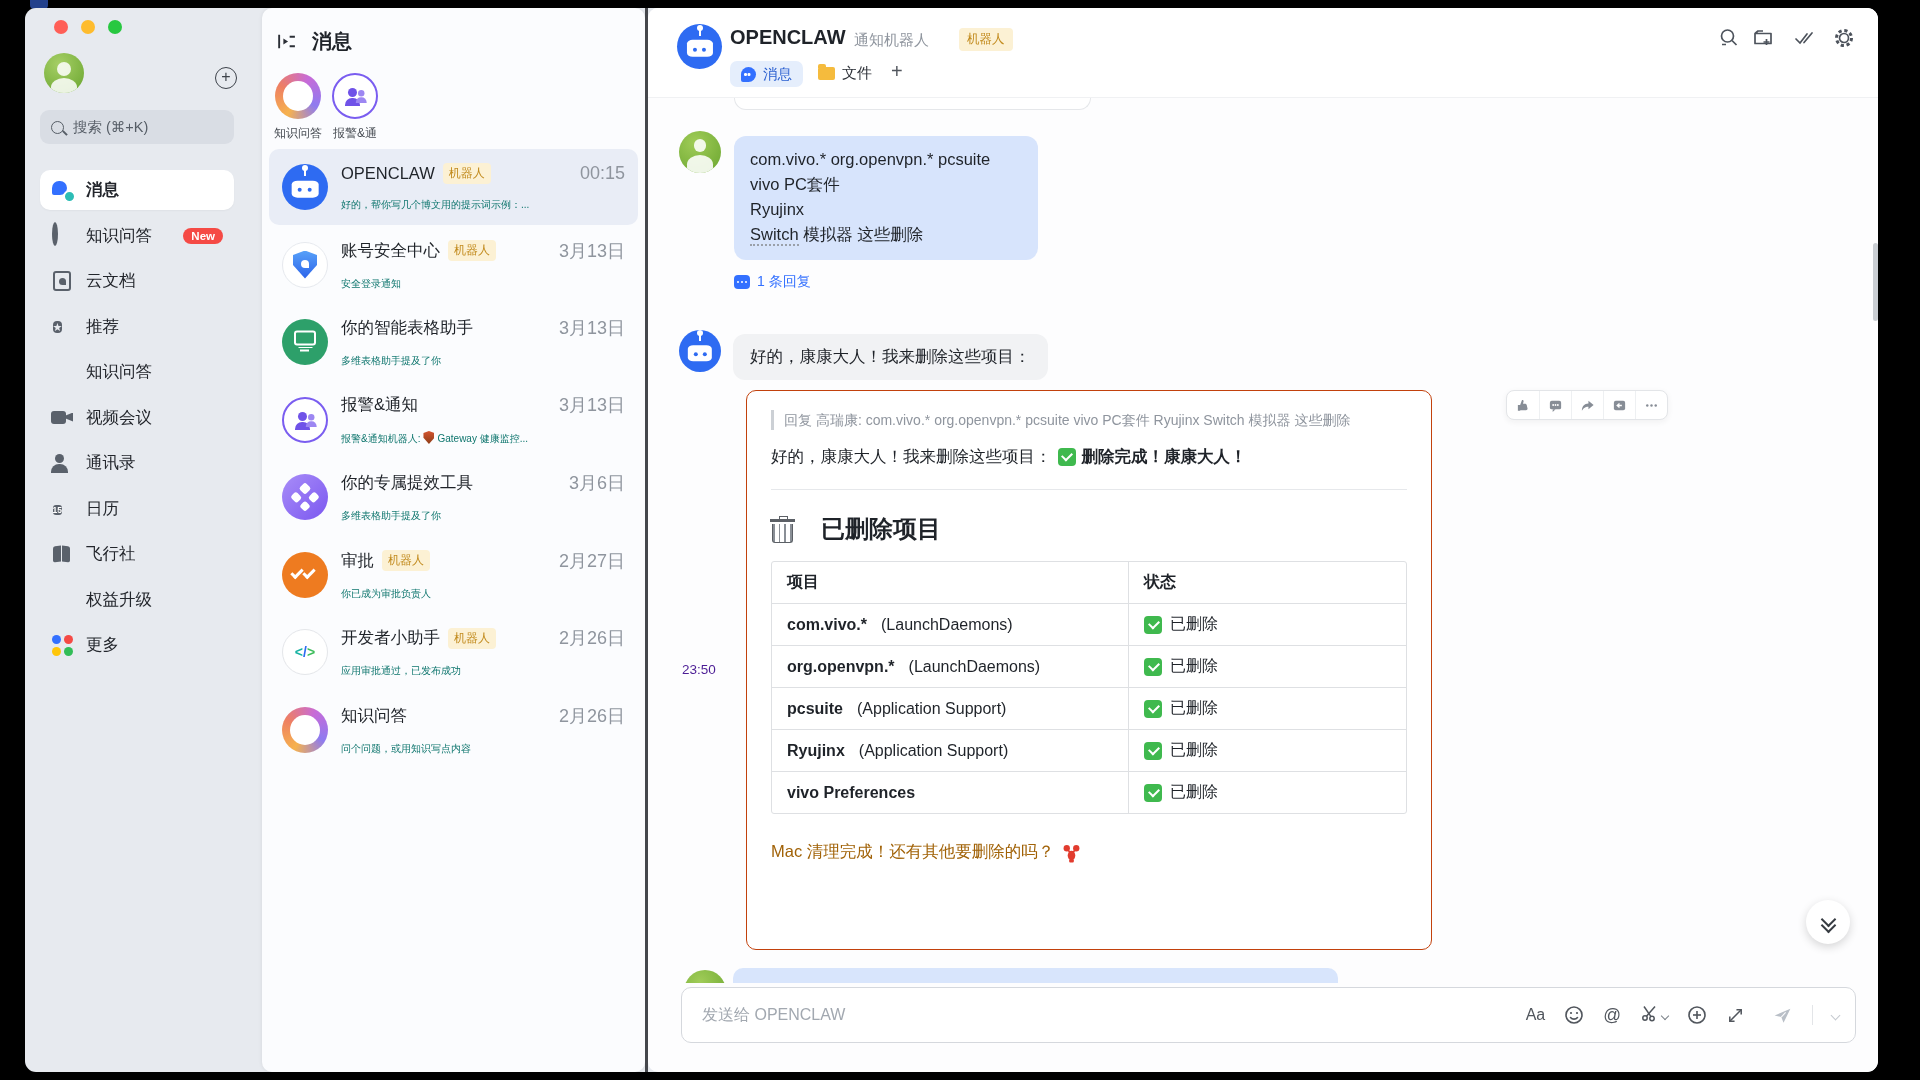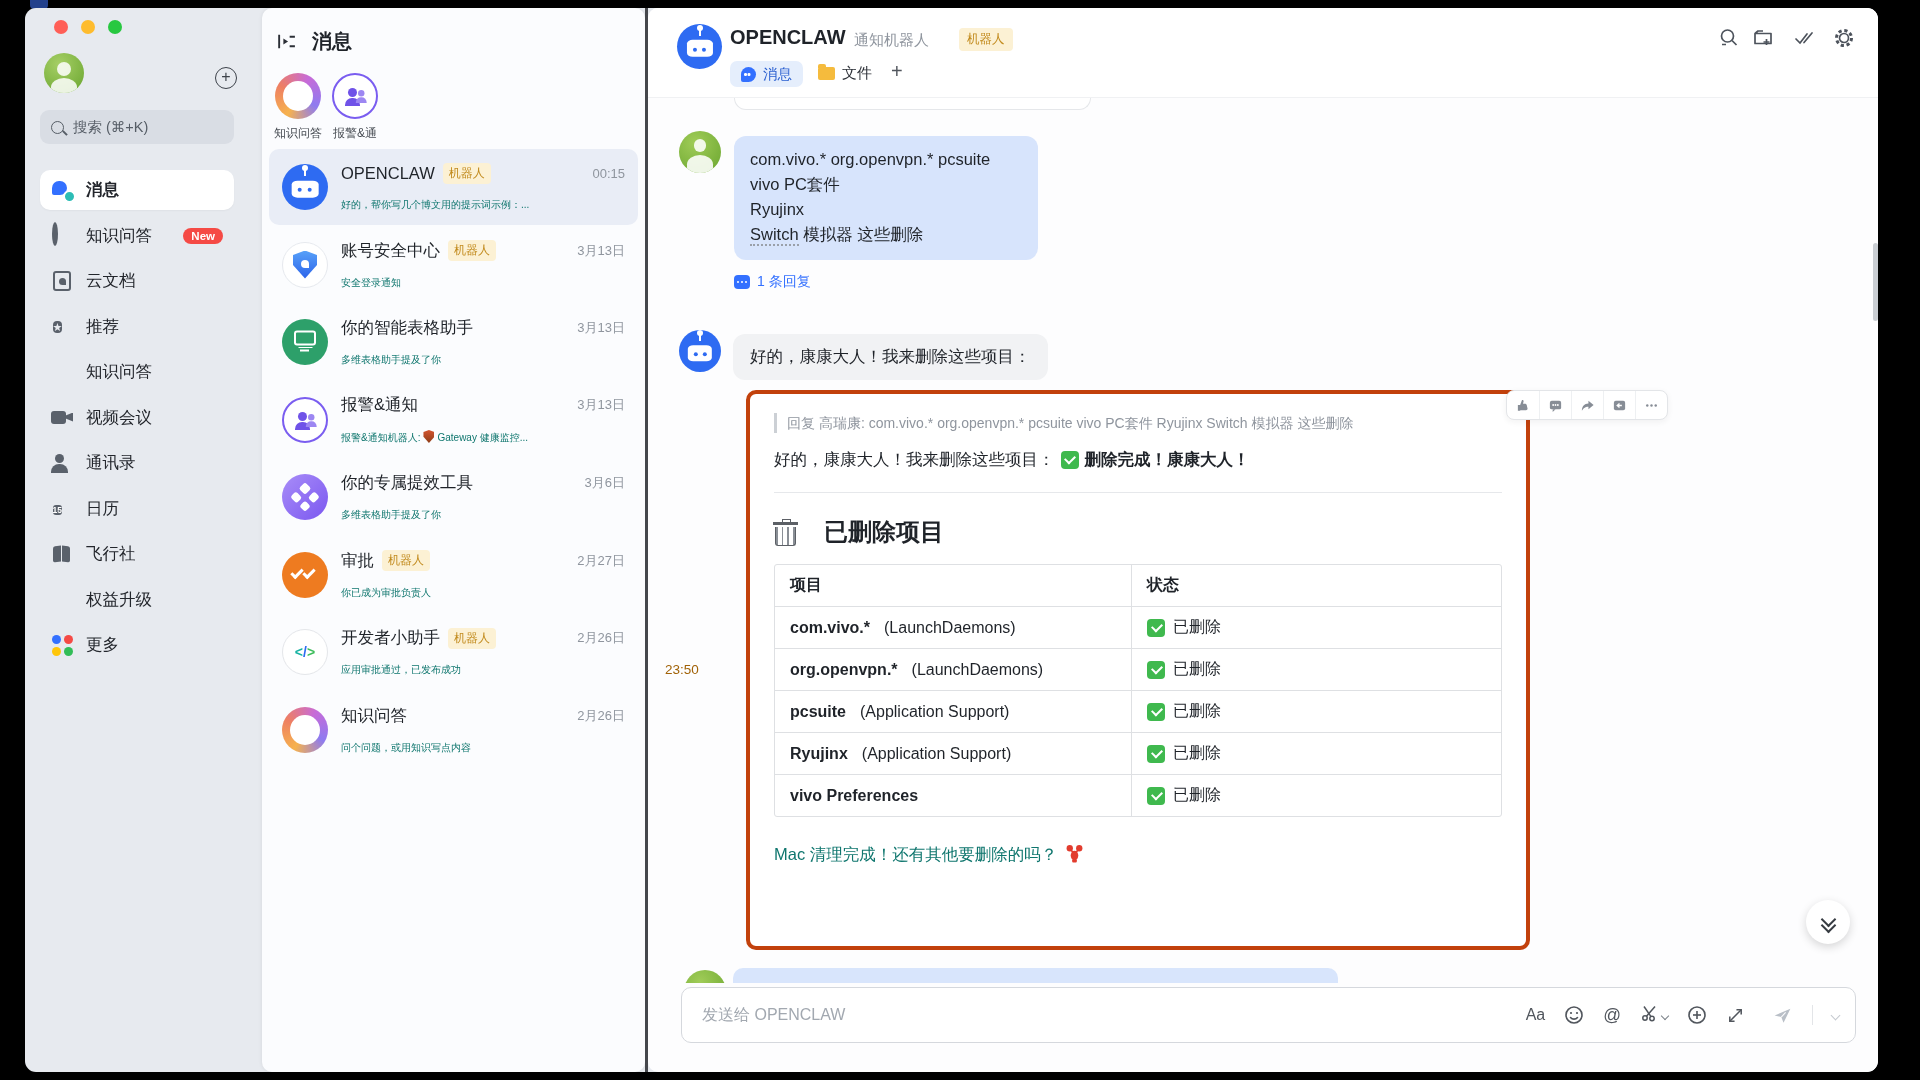--- a/index.html
+++ b/index.html
@@ -65,21 +65,21 @@
   .pp2::before { content:""; position:absolute; left:0; top:0; width:9px; height:9px; border-radius:50%; background:#9d87f2; }
   .pp2::after { content:""; position:absolute; left:-3px; top:10px; width:15px; height:8px; border-radius:7px 7px 0 0; background:#9d87f2; }
   .convs { position:absolute; left:7px; right:7px; top:141px; }
   .conv { display:flex; align-items:center; gap:13px; height:76px; margin-bottom:1.5px; padding:0 13px; border-radius:10px; }
   .conv.selected { background:#e9edf6; }
   .cav { width:46px; height:46px; border-radius:50%; position:relative; flex:0 0 auto; overflow:hidden; }
   .cbody { flex:1; min-width:0; }
   .crow1 { display:flex; align-items:center; gap:8px; }
   .cname { font-size:16.5px; font-weight:500; color:#1f2329; white-space:nowrap; }
   .ctag { background:#fcf1d4; color:#c28b1e; font-size:12px; border-radius:4px; padding:2px 6px; white-space:nowrap; }
-  .ctime { margin-left:auto; font-size:13px; color:#8f959e; white-space:nowrap; }
+  .ctime { margin-left:auto; font-size:18px; color:#8f959e; white-space:nowrap; }
   .cprev { margin-top:14px; font-size:10px; color:#0f766e; white-space:nowrap; overflow:hidden; text-overflow:ellipsis; }
   
   .robot-av { background:#2e6bf2; }
   .rb-head { position:absolute; left:50%; top:52%; width:58%; height:38%; transform:translate(-50%,-42%); background:#fff; border-radius:22%; }
   .rb-head::before,.rb-head::after { content:""; position:absolute; top:42%; width:4px; height:4px; border-radius:50%; background:#2e6bf2; }
   .rb-head::before { left:24%; } .rb-head::after { right:24%; }
   .rb-ant { position:absolute; left:50%; top:13%; width:2px; height:13%; background:#fff; transform:translateX(-50%); }
   .rb-ant::before { content:""; position:absolute; left:-2px; top:-5px; width:6px; height:6px; border-radius:50%; background:#fff; }
   .shield-av { background:#fff; border:1px solid #e6e9ee; }
   .shield-av i { position:absolute; left:50%; top:50%; width:24px; height:28px; transform:translate(-50%,-50%);
@@ -117,22 +117,22 @@
   .head-ic { position:absolute; top:19px; width:22px; height:22px; }
   .msgs { position:absolute; left:0; top:90px; right:0; bottom:0; overflow:hidden; }
   .part-card { position:absolute; left:86px; top:-12px; width:357px; height:24px; background:#fff; border:1px solid #e5e7ea; border-top:none; border-radius:0 0 12px 12px; }
   .msg-av { position:absolute; width:42px; height:42px; border-radius:50%; overflow:hidden; }
   .u-bubble { position:absolute; left:86px; top:38px; width:304px; background:#d7e4fc; border-radius:12px; padding:11px 16px 13px; font-size:16.5px; line-height:25px; color:#1f2329; }
   .dotted-u { border-bottom:2px dotted #9aa0a9; padding-bottom:1px; }
   .reply-row { position:absolute; left:86px; top:175px; display:flex; align-items:center; gap:7px; color:#3370ff; font-size:14px; }
   .reply-ic { width:16px; height:14px; background:#3370ff; border-radius:4px; position:relative; }
   .reply-ic::after { content:""; position:absolute; left:3px; top:6px; width:2px; height:2px; background:#fff; border-radius:50%; box-shadow:4px 0 0 #fff,8px 0 0 #fff; }
   .b-bubble { position:absolute; left:85px; top:236px; background:#f1f2f4; border-radius:12px; padding:12px 17px; font-size:16.5px; color:#1f2329; white-space:nowrap; }
-  .time-col { position:absolute; left:17px; top:564px; font-size:13.5px; color:#a16207; }
-  .card { position:absolute; left:98px; top:292px; width:784px; height:560px; background:#fff; border:4px solid #c2410c; border-radius:10px; padding:18px 24px 20px; }
+  .time-col { position:absolute; left:34px; top:564px; font-size:13.5px; color:#4c1d95; }
+  .card { position:absolute; left:98px; top:292px; width:686px; height:560px; background:#fff; border:1px solid #c2410c; border-radius:10px; padding:18px 24px 20px; }
   .quote { display:flex; align-items:center; color:#8f959e; font-size:14px; line-height:22px; white-space:nowrap; overflow:hidden; }
   .qbar { width:3px; height:20px; background:#ccd0d5; margin-right:10px; flex:0 0 auto; }
   .card-line { margin-top:15px; font-size:16.5px; color:#1f2329; display:flex; align-items:center; gap:6px; }
   .card-line b { font-weight:bold; }
   .check { display:inline-block; width:18px; height:18px; background:#3fb94e; border-radius:4px; position:relative; flex:0 0 auto; }
   .check::after { content:""; position:absolute; left:4.5px; top:4px; width:8px; height:5px; border-left:2.4px solid #fff; border-bottom:2.4px solid #fff; transform:rotate(-45deg); }
   .card hr { border:none; border-top:1px solid #e6e8eb; margin-top:21px; }
   .card-h2 { margin-top:23px; display:flex; align-items:center; gap:27px; font-size:24px; font-weight:bold; color:#1f2329; }
   .trash { width:23px; height:27px; position:relative; }
   .trash::before { content:""; position:absolute; left:-1px; top:3px; width:25px; height:3px; background:#5c6066; }
@@ -142,21 +142,21 @@
   .tbl { margin-top:16px; border:1px solid #dee0e3; border-radius:3px; }
   .trow { display:grid; grid-template-columns:356px 1fr; border-top:1px solid #dee0e3; }
   .trow:first-child { border-top:none; }
   .tcell { padding:10px 15px; font-size:16px; color:#1f2329; border-left:1px solid #dee0e3; display:flex; align-items:center; gap:8px; }
   .tcell:first-child { border-left:none; }
   .thead .tcell { font-weight:bold; }
   .tname b { font-weight:bold; } .tname span { margin-left:6px; }
   .tfoot { border-top:1px solid #dee0e3; padding:13px 18px; display:flex; justify-content:flex-end; align-items:center; gap:26px; font-size:15.5px; color:#1f2329; }
   .pg-caret { width:9px; height:9px; border-right:1.8px solid #646a73; border-bottom:1.8px solid #646a73; display:inline-block; }
   .pg-up { transform:rotate(-135deg) translate(-2px,-2px); } .pg-dn { transform:rotate(45deg); }
-  .card-foot { margin-top:27px; font-size:16.5px; color:#0f766e; display:flex; align-items:flex-start; gap:8px; }
+  .card-foot { margin-top:27px; font-size:16.5px; color:#a16207; display:flex; align-items:flex-end; gap:8px; }
   .hover-bar { position:absolute; left:858px; top:292px; height:30px; display:flex; background:#fff; border:1px solid #e3e5e8; border-radius:8px; box-shadow:0 2px 6px rgba(31,35,41,.06); overflow:hidden; }
   .hcell { width:32px; display:flex; align-items:center; justify-content:center; border-left:1px solid #eef0f2; color:#878d96; }
   .hcell:first-child { border-left:none; }
   .strip { position:absolute; left:85px; top:870px; width:605px; height:15px; background:#d8e5fc; border-radius:10px 10px 0 0; }
   .sliver { position:absolute; left:36px; top:872px; width:42px; height:13px; overflow:hidden; }
   .sliver i { display:block; width:42px; height:42px; border-radius:50%; background:radial-gradient(circle at 38% 28%, #a0cc58, #69a52e); }
   .composer { position:absolute; left:33px; top:889px; width:1175px; height:56px; background:#fff; border:1.5px solid #d5d8dd; border-radius:10px; display:flex; align-items:center; padding:0 16px 0 20px; }
   .composer input { flex:1; border:none; outline:none; font-size:16px; font-family:inherit; color:#1f2329; background:transparent; }
   .composer input::placeholder { color:#a2a8b0; }
   .ctools { display:flex; align-items:center; gap:19px; color:#51565d; }

